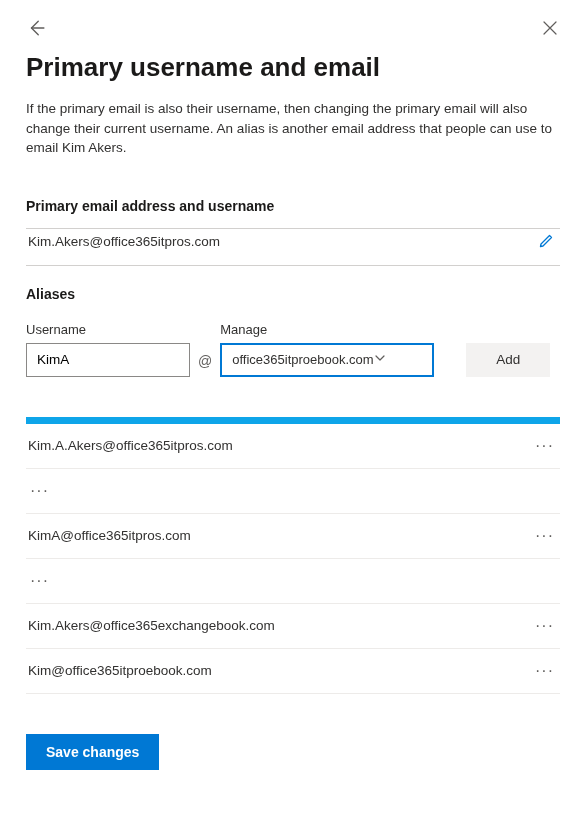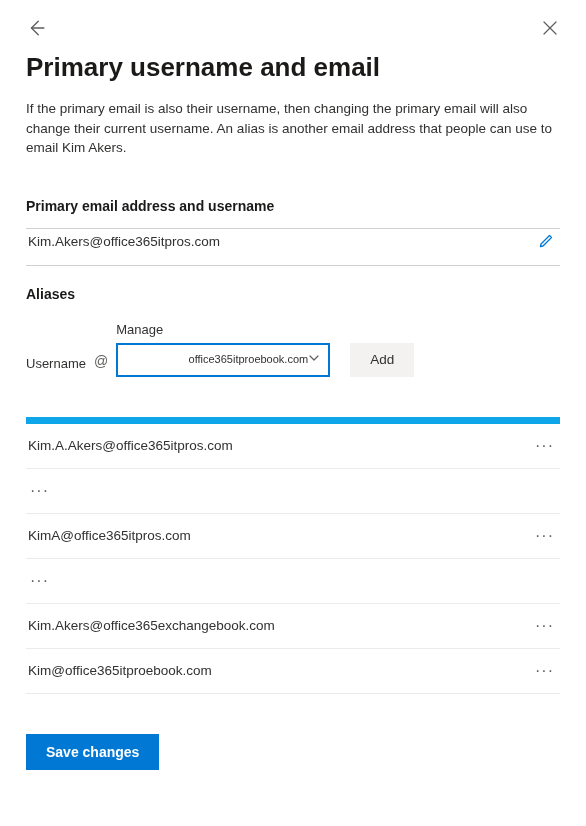--- a/index.html
+++ b/index.html
@@ -96,39 +96,39 @@
       font-size: 14px;
       color: #605e5c;
       padding-bottom: 8px;
     }
     .domain-select {
       width: 214px;
       height: 34px;
       border: 2px solid #0078d4;
       display: flex;
       align-items: center;
-      justify-content: flex-end;
+      justify-content: flex-start;
       padding: 0 8px 1px 10px;
-      font-size: 11px;
+      font-size: 13px;
       cursor: pointer;
       background: #fff;
     }
     .chevron {
       color: #605e5c;
     }
     .add-btn {
       height: 34px;
-      width: 64px;
+      width: 84px;
       background: #f3f2f1;
       border: none;
       font-size: 13.5px;
       font-family: inherit;
       color: #323130;
       cursor: pointer;
-      margin-left: 12px;
+      margin-left: 24px;
     }
     .alias-list { border-top: 7px solid #0ea5e9; }
     .alias-item {
       border-bottom: 1px solid #edebe9;
       padding: 13px 4px 13px 2px;
       display: flex;
       justify-content: space-between;
       align-items: center;
       font-size: 13.5px;
       color: #323130;
@@ -184,20 +184,21 @@
       <path d="M11.5 2.5 L13.5 4.5 L5 13 L2.5 13.5 L3 11 Z" stroke-linejoin="round"></path>
     </svg>
   </span>
 </div>
 
 <div class="aliases-label">Aliases</div>
 
 <div class="input-row">
   <div class="field-group">
     <label class="field-label">Username</label>
+    <input class="text-input username-input" type="text" value="KimA" style="">
   </div>
   <span class="at-sign">@</span>
   <div class="field-group">
     <label class="field-label">Manage</label>
     <div class="domain-select">
       <span>office365itproebook.com</span>
       <span class="chevron">
         <svg width="12" height="12" viewBox="0 0 12 12" fill="none" stroke="currentColor" stroke-width="1.2">
           <path d="M2 4 L6 8 L10 4" stroke-linecap="round" stroke-linejoin="round"></path>
         </svg>

